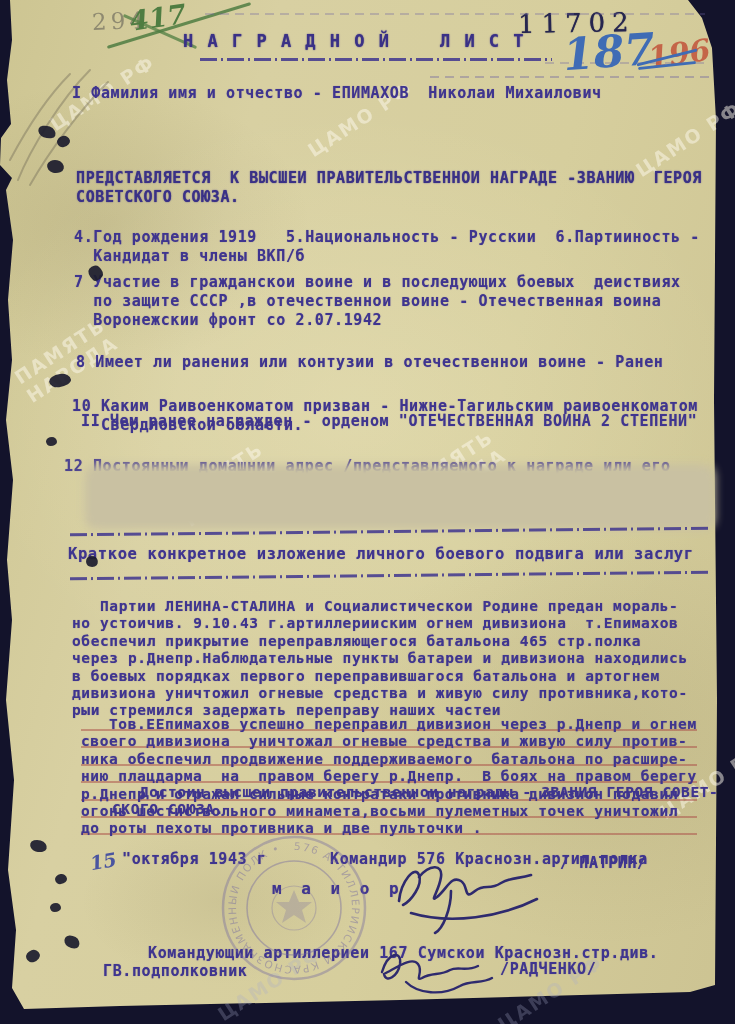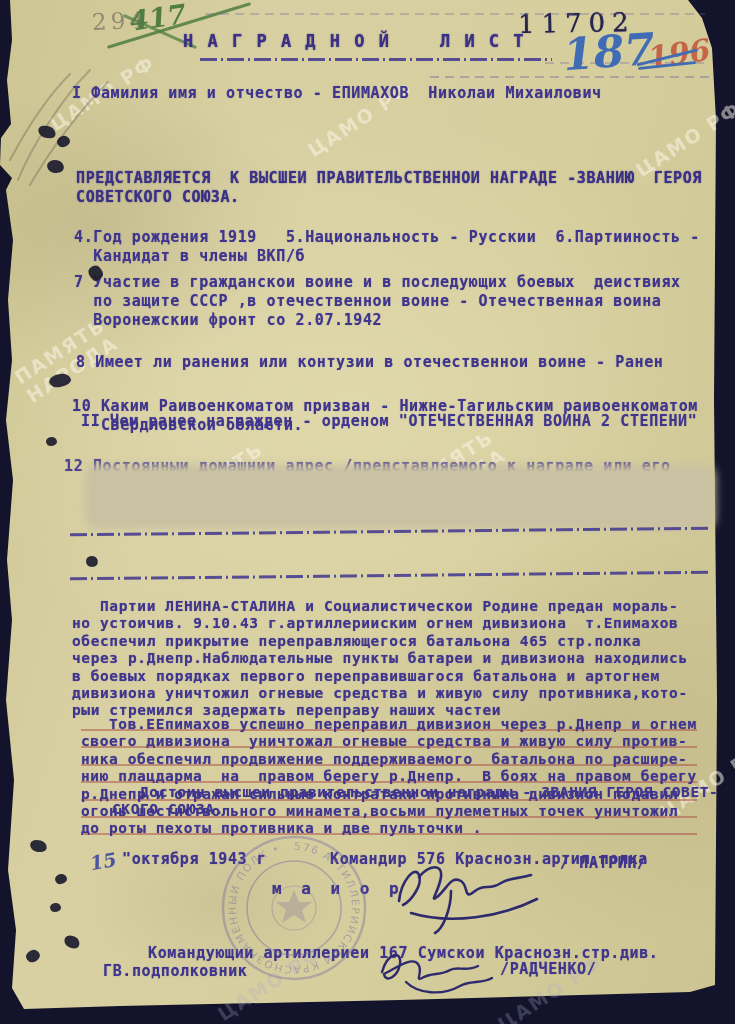--- a/index.html
+++ b/index.html
@@ -124,20 +124,21 @@
   Воронежскии фронт со 2.07.1942</div>
   <div class="tw" style="left:76px;top:335px;margin-top:18px;">8 Имеет ли ранения или контузии в отечественнои воине - Ранен</div>
   <div class="tw" style="left:72px;top:397px;">10 Каким Раивоенкоматом призван - Нижне-Тагильским раивоенкоматом
    Свердловскои области.</div>
   <div class="tw" style="left:72px;top:412px;margin-left:9px;">II Чем ранее награжден - орденом "ОТЕЧЕСТВЕННАЯ ВОИНА 2 СТЕПЕНИ"</div>
   <div class="tw" style="left:64px;top:457px;opacity:.9;">12 Постоянныи домашнии адрес /представляемого к награде или его</div>
 
   <div class="redact" style="left:92px;top:472px;width:616px;height:50px;"></div>
 
   <div class="dashline" style="left:70px;top:530px;width:642px;transform:rotate(-0.6deg);"></div>
+  <div class="tw" style="left:68px;top:545px;font-size:15.5px;">Краткое конкретное изложение личного боевого подвига или заслуг</div>
   <div class="dashline" style="left:70px;top:574px;width:642px;transform:rotate(-0.6deg);"></div>
 
   <div class="tw para" style="left:72px;top:598px;">   Партии ЛЕНИНА-СТАЛИНА и Социалистическои Родине предан мораль-
 но устоичив. 9.10.43 г.артиллерииским огнем дивизиона  т.Епимахов
 обеспечил прикрытие переправляющегося батальона 465 стр.полка
 через р.Днепр.Наблюдательные пункты батареи и дивизиона находились
 в боевых порядках первого переправившагося батальона и артогнем
 дивизиона уничтожил огневые средства и живую силу противника,кото-
 рыи стремился задержать переправу наших частеи</div>
   <div class="tw para redlines" style="left:72px;top:716px;">   Тов.ЕЕпимахов успешно переправил дивизион через р.Днепр и огнем

